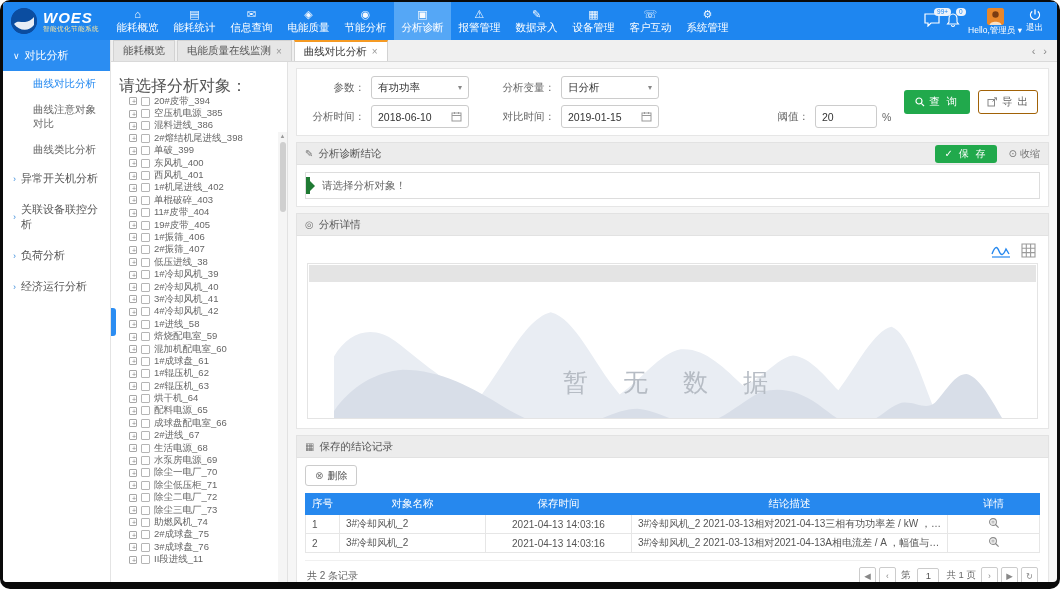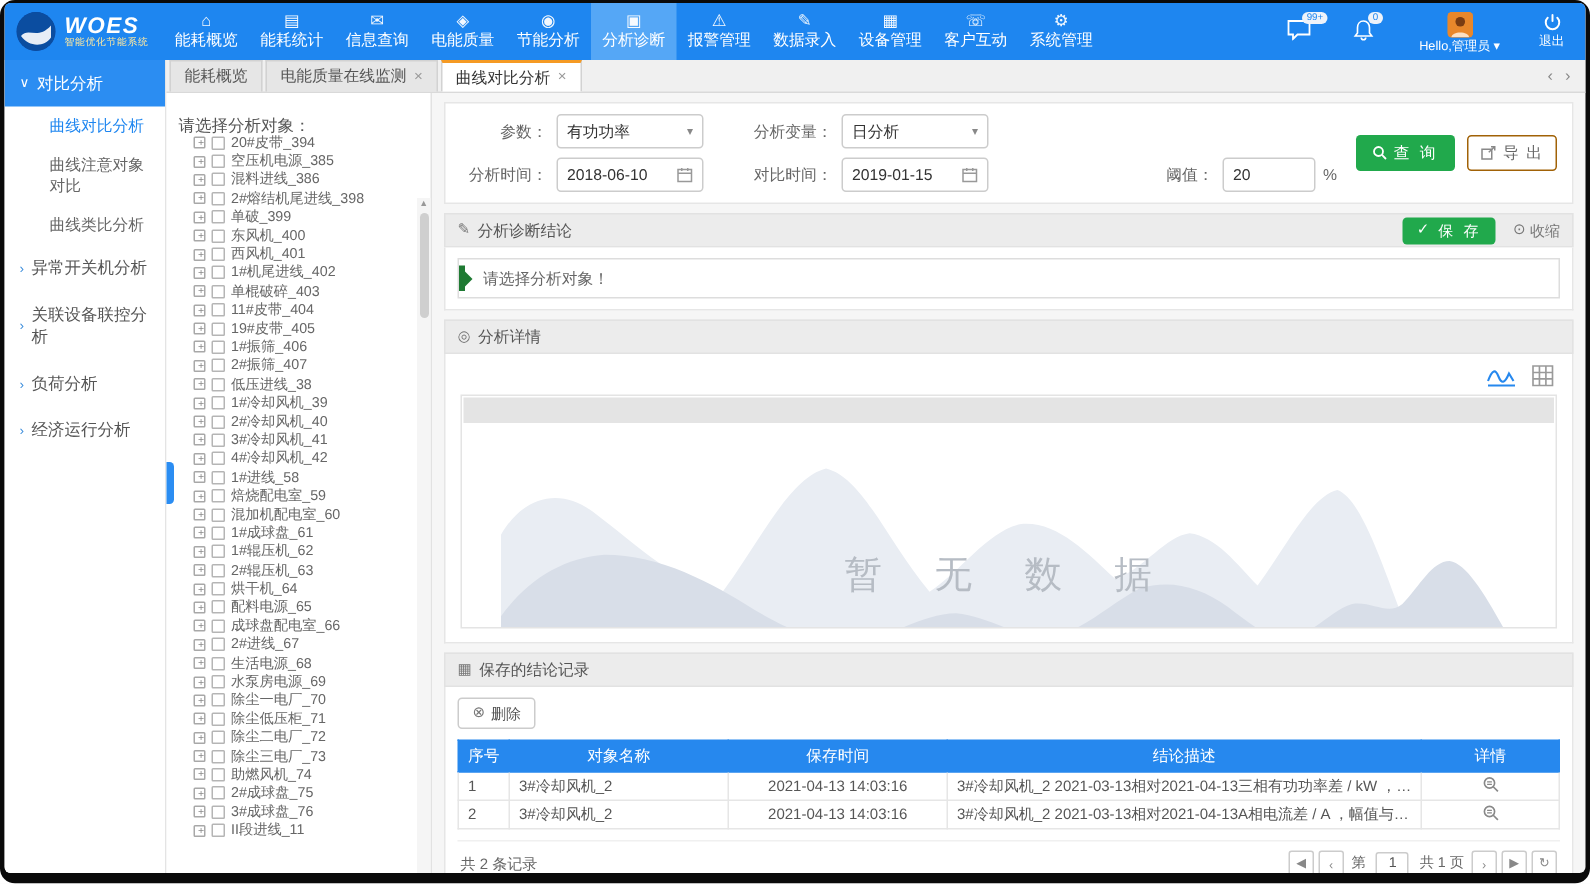--- a/index.html
+++ b/index.html
@@ -12,21 +12,21 @@
   .logo { display:flex; align-items:center; padding:0 10px 0 8px; gap:6px; min-width:104px; }
   .logo-mark { width:26px; height:26px; border-radius:50%; background:#0d47a1; position:relative; overflow:hidden; flex:none; }
   .logo-mark svg { position:absolute; inset:0; }
   .logo-title { font-size:15px; font-weight:bold; font-style:italic; letter-spacing:1px; line-height:15px; }
   .logo-sub { font-size:6.5px; color:#ffe9a0; letter-spacing:.5px; line-height:8px; }
   .topnav { display:flex; align-items:stretch; }
   .nav-item { width:57px; display:flex; flex-direction:column; align-items:center; justify-content:center; gap:2px; cursor:pointer; }
   .nav-item.active { background:#55a7f6; }
   .nav-ico { font-size:11px; line-height:11px; opacity:.95; }
   .nav-label { font-size:10.5px; line-height:11px; white-space:nowrap; }
-  .top-right { margin-left:auto; display:flex; align-items:center; gap:26px; padding-right:14px; }
+  .top-right { margin-left:auto; display:flex; align-items:center; gap:4px; padding-right:14px; }
   .tr-ico { position:relative; width:18px; height:16px; }
   .tr-ico svg { display:block; }
   .badge { position:absolute; top:-5px; left:10px; background:#eef3fa; color:#1e86f0; font-size:6.5px; line-height:8px; padding:0 3px; border-radius:5px; white-space:nowrap; }
   .user { display:flex; flex-direction:column; align-items:center; gap:1px; }
   .avatar { width:17px; height:17px; border-radius:3px; background:#e8872b; overflow:hidden; }
   .user-name { font-size:8.5px; line-height:9px; white-space:nowrap; }
   .logout { display:flex; flex-direction:column; align-items:center; gap:1px; font-size:8.5px; }
 
   
   .shell { flex:1; display:flex; min-height:0; }
@@ -50,21 +50,21 @@
   .tab-arrows { margin-left:auto; display:flex; gap:8px; padding:0 10px 4px 0; color:#888; font-size:11px; }
   .tab-arrows span { cursor:pointer; }
 
   
   .workspace { flex:1; display:flex; min-height:0; }
   .tree-panel { width:177px; background:#fff; border-right:1px solid #e2e2e2; flex:none; padding:7px 8px 0 8px; position:relative; display:flex; flex-direction:column; }
   .collapse-handle { position:absolute; left:0; top:50%; margin-top:-14px; width:5px; height:28px; background:#2b8df2; border-radius:0 3px 3px 0; cursor:pointer; }
   .search-box { height:24px; border:1px solid #ddd; border-radius:3px; display:flex; align-items:center; padding:0 6px; gap:4px; flex:none; }
   .search-box input { border:none; outline:none; flex:1; font-size:10.5px; color:#333; min-width:0; font-family:inherit; }
   .search-box input::placeholder { color:#bbb; }
-  .tree-label { font-size:11px; color:#555; padding:7px 0 4px 0; flex:none; }
+  .tree-label { font-size:16px; color:#555; padding:7px 0 4px 0; flex:none; }
   .tree-list { flex:1; overflow:hidden; margin-top:-6px; padding-top:0; position:relative; }
   .tree-row { display:flex; align-items:center; gap:4px; height:12.4px; font-size:9.5px; color:#666; white-space:nowrap; cursor:pointer; padding-left:10px; }
   .expander { width:8px; height:8px; border:1px solid #a8a8a8; border-radius:1px; flex:none; position:relative; background:#fff; }
   .expander::before { content:"+"; position:absolute; left:0; top:-1px; width:8px; text-align:center; font-size:7px; line-height:9px; color:#888; }
   .cbox { width:9px; height:9px; border:1px solid #b5b5b5; border-radius:1px; flex:none; background:#fff; }
   .tree-scroll { position:absolute; right:0; top:70px; bottom:0; width:9px; background:#f5f5f5; }
   .tree-scroll .up { display:block; text-align:center; font-size:6px; color:#999; line-height:9px; }
   .thumb { position:absolute; top:10px; left:1.5px; width:6px; height:70px; background:#cfcfcf; border-radius:3px; }
 
   .main { flex:1; min-width:0; padding:6px 8px 0 8px; display:flex; flex-direction:column; gap:6px; overflow:hidden;justify-content:space-between; }

